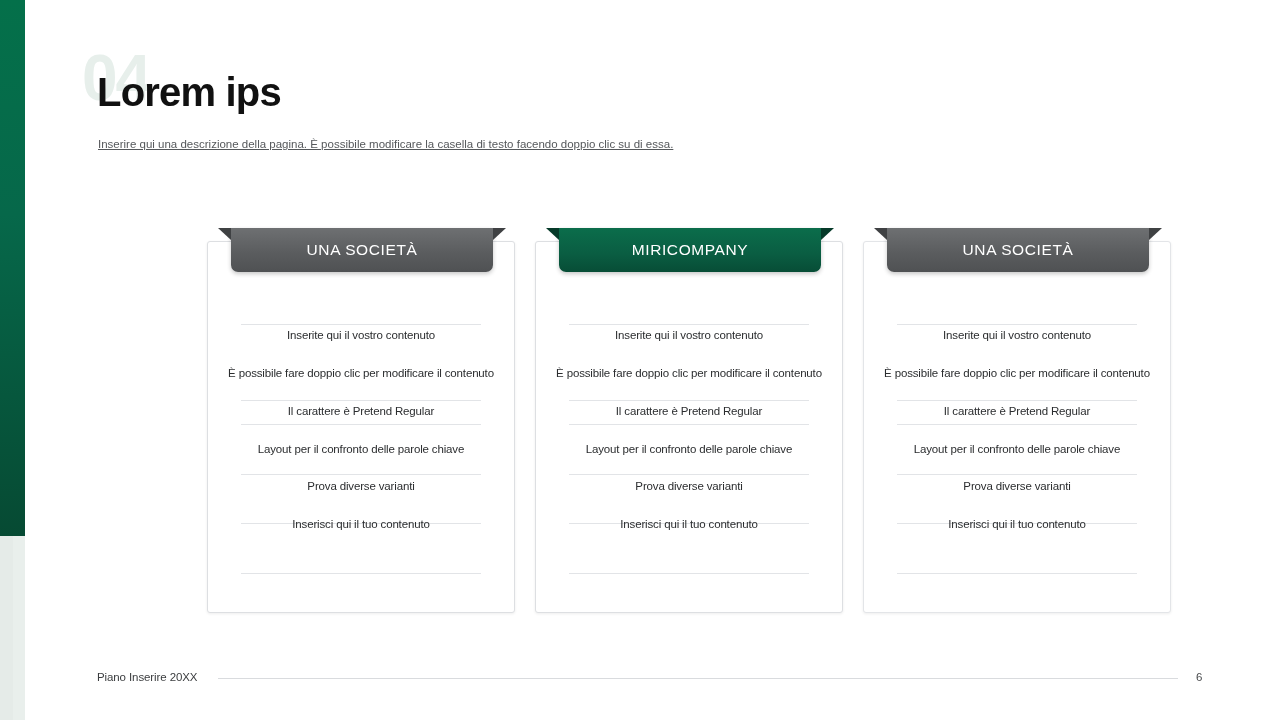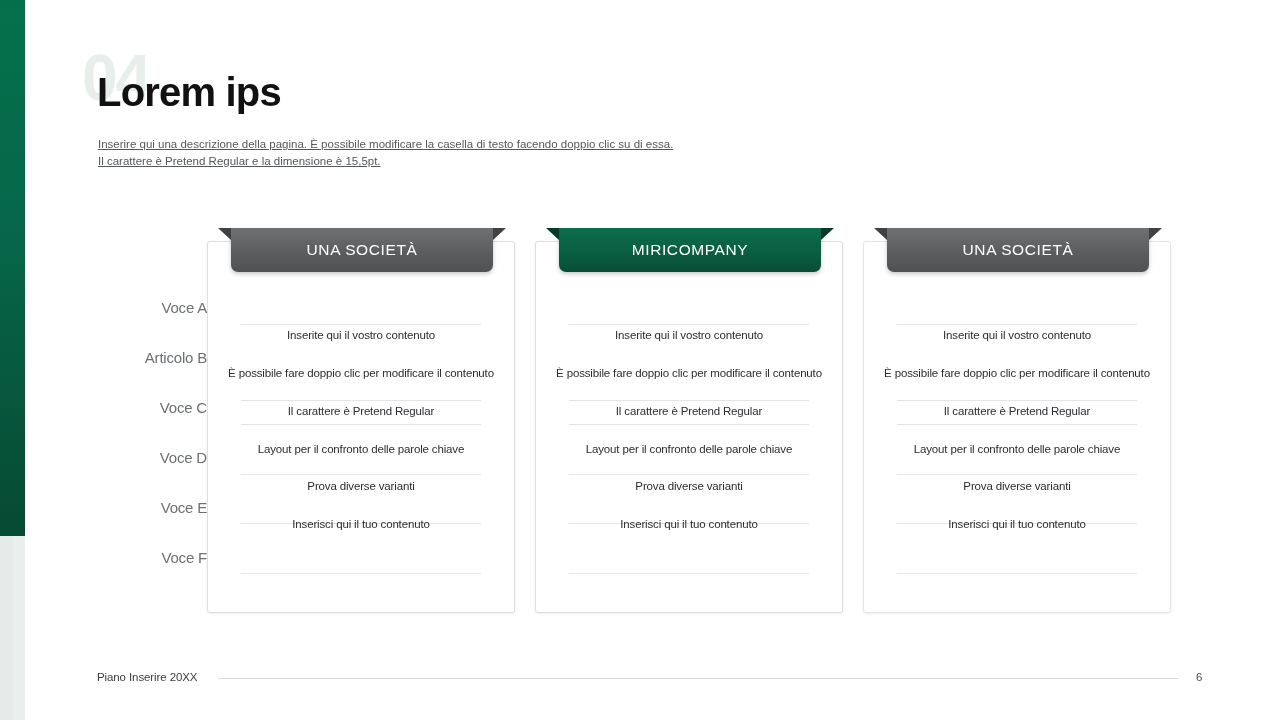--- a/index.html
+++ b/index.html
@@ -232,33 +232,24 @@
 <div class="left-bar"></div>
 <div class="left-bar-soft"></div>
 <div class="left-bar-soft2"></div>
 
 <div class="ghost-number">04</div>
 <div class="title-row">
   <span class="title-main">Lorem ips</span>
 </div>
 <div class="desc">
   <div>Inserire qui una descrizione della pagina. È possibile modificare la casella di testo facendo doppio clic su di essa.</div>
-  <div>Il carattere è Pretend Regular e la dimensione è 15,5pt.</div>
 </div>
 
 <div class="table-wrap">
 
-  <div class="row-labels">
-    <div class="row-label" style="top:71px">Voce A</div>
-    <div class="row-label" style="top:121px">Articolo B</div>
-    <div class="row-label" style="top:171px">Voce C</div>
-    <div class="row-label" style="top:221px">Voce D</div>
-    <div class="row-label" style="top:271px">Voce E</div>
-    <div class="row-label" style="top:321px">Voce F</div>
-  </div>
 
   <div class="col col-1">
     <div class="card"></div>
     <div class="ribbon">
       <span class="notch notch-l"></span>
       <span class="notch notch-r"></span>
       <span>UNA SOCIETÀ</span>
     </div>
     <div class="cells">
       <div class="divider" style="top:96px"></div>

